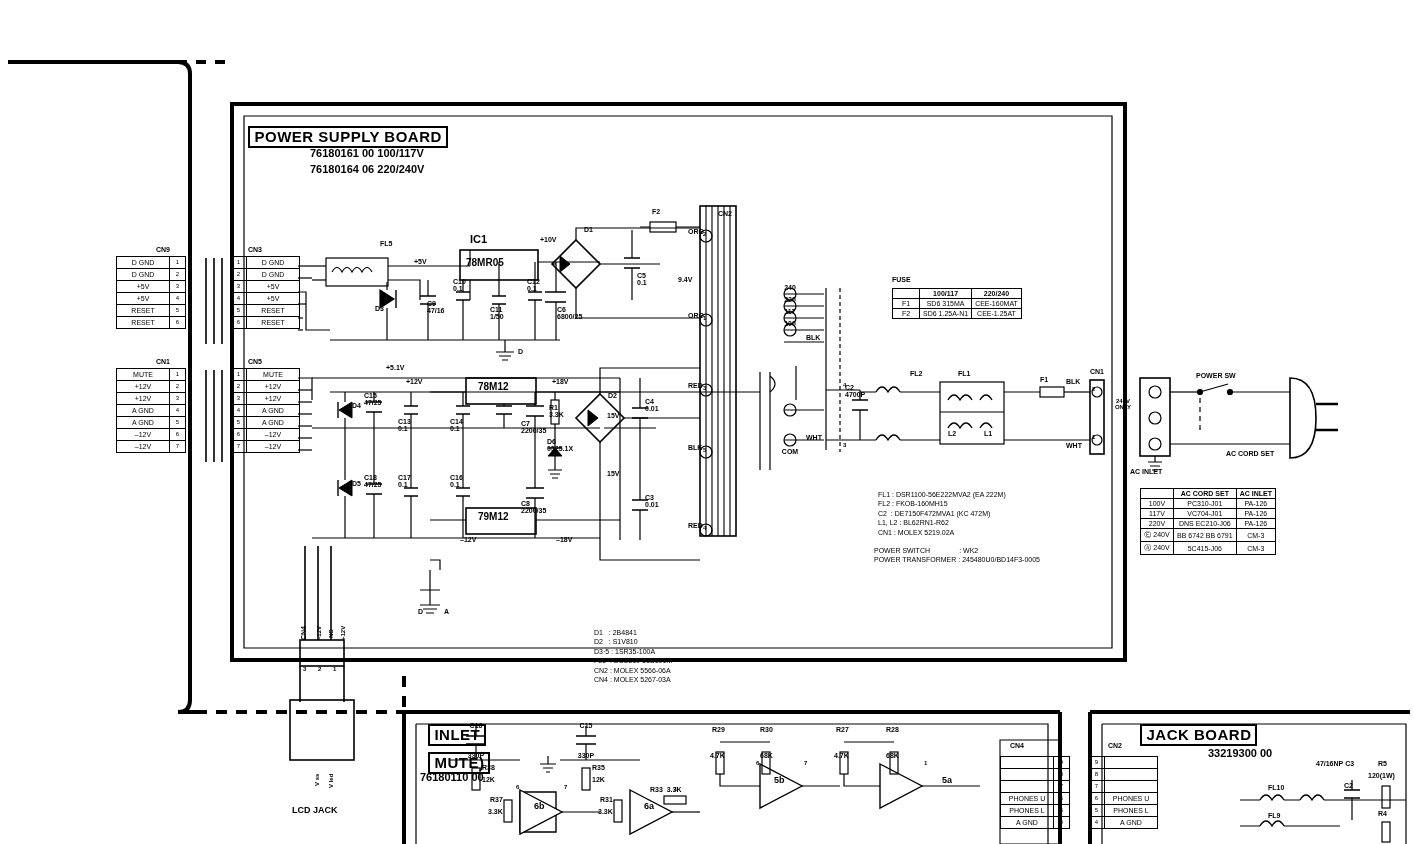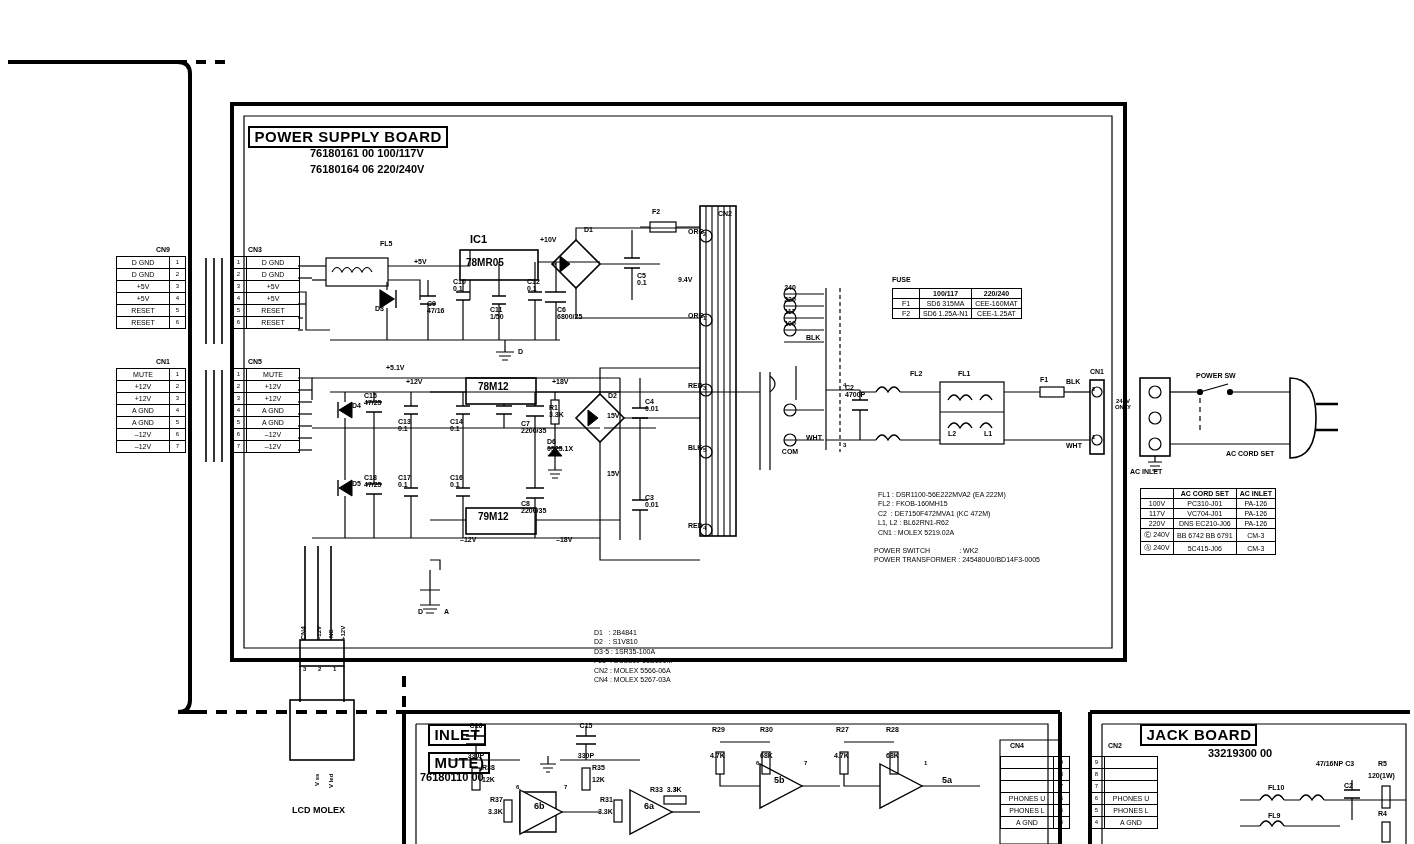--- a/index.html
+++ b/index.html
@@ -634,21 +634,21 @@
 
 <div class="lbl t7 b vert" style="left:300px;top:640px;">CN4</div>
 <div class="lbl t6 b vert" style="left:316px;top:640px;">–12V</div>
 <div class="lbl t6 b vert" style="left:328px;top:638px;">NC</div>
 <div class="lbl t6 b vert" style="left:340px;top:640px;">+12V</div>
 <div class="lbl t6 b" style="left:303px;top:666px;">3</div>
 <div class="lbl t6 b" style="left:318px;top:666px;">2</div>
 <div class="lbl t6 b" style="left:333px;top:666px;">1</div>
 <div class="lbl t6 b vert" style="left:314px;top:786px;">V ss</div>
 <div class="lbl t6 b vert" style="left:328px;top:788px;">V led</div>
-<div class="lbl t9 b" style="left:292px;top:806px;">LCD MOLEX</div>
+<div class="lbl t9 b" style="left:292px;top:806px;">LCD JACK</div>
 
 <div class="lbl" style="left:424px;top:716px;">
   <span class="boardtitle">INLET</span>
 </div>
 <div class="lbl" style="left:424px;top:744px;">
   <span class="boardtitle">MUTE)</span>
 </div>
 <div class="lbl t11 b" style="left:420px;top:772px;">76180110 00</div>
 
 <div class="lbl t7 b c" style="left:458px;top:722px;width:36px;">C16</div>

